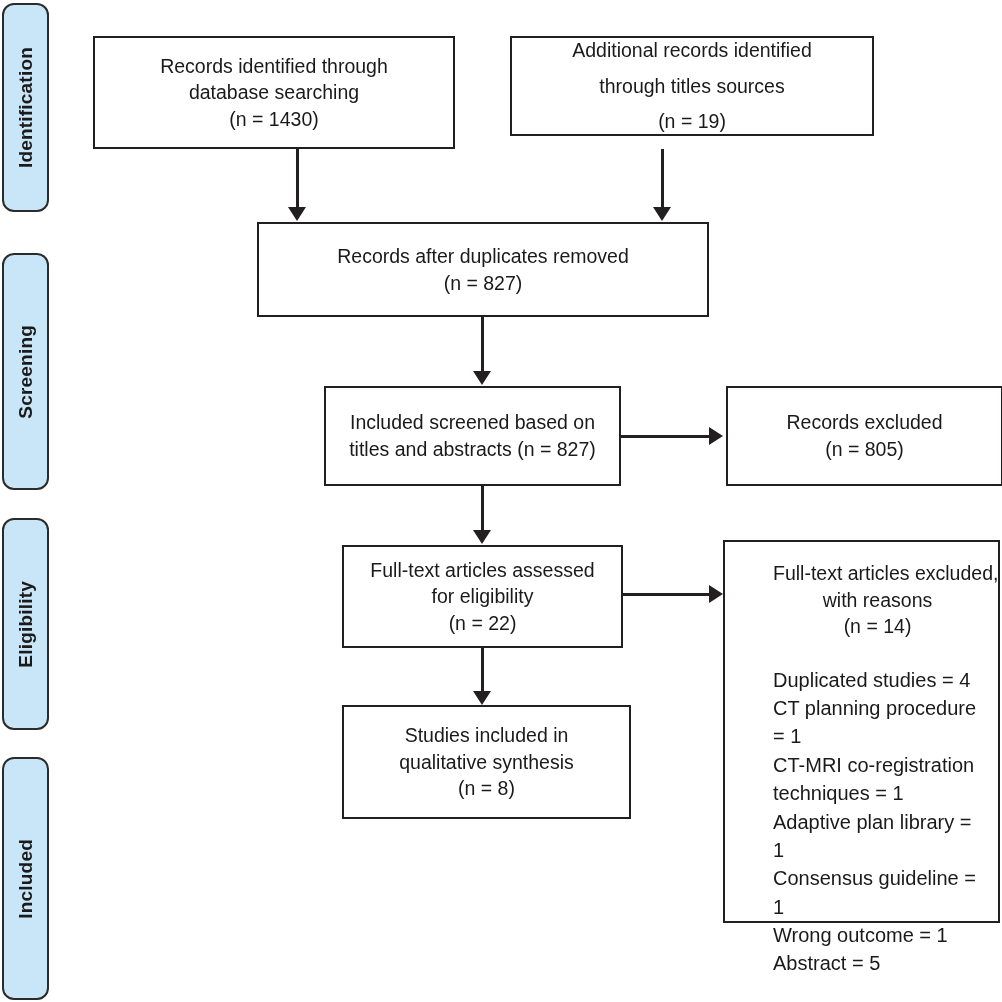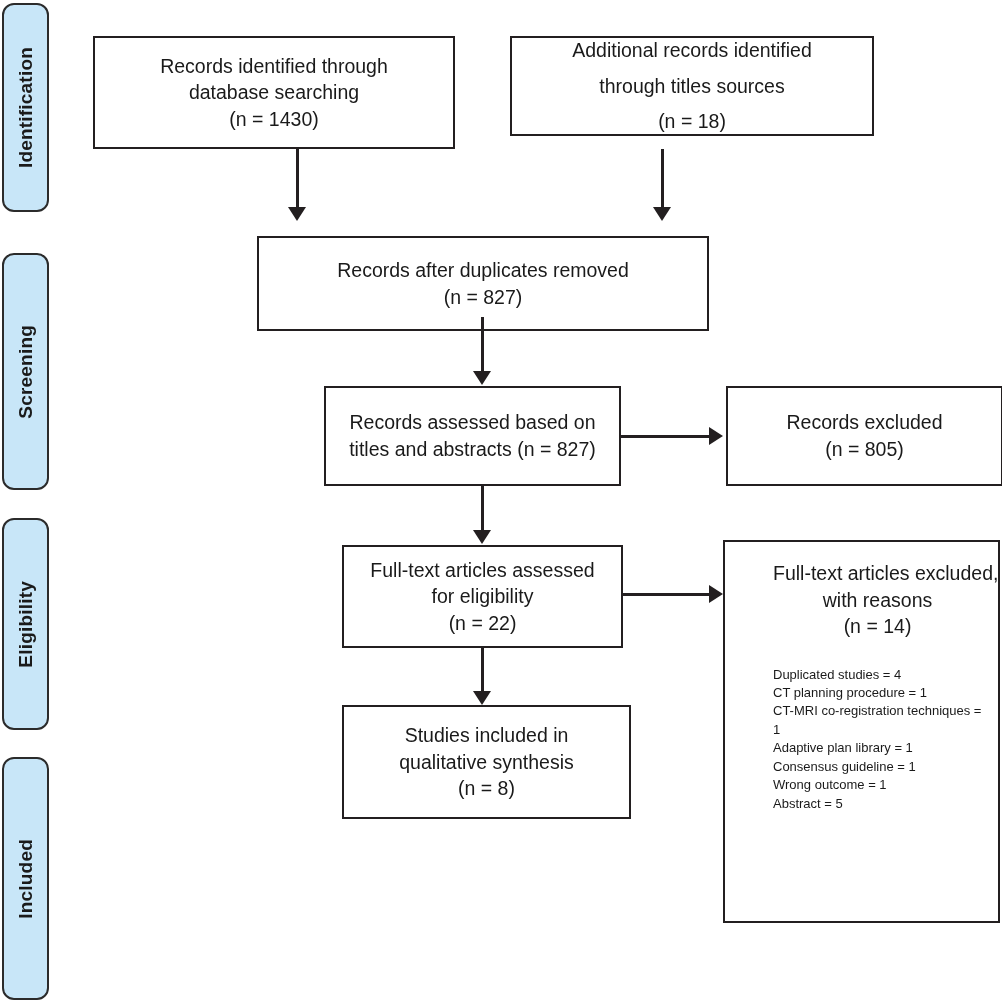--- a/index.html
+++ b/index.html
@@ -67,21 +67,21 @@
     padding: 18px 16px;
   }
   .reasons-head {
     text-align: center;
     font-size: 19.5px;
     line-height: 1.36;
   }
   .reasons-list {
     margin-top: 26px;
     text-align: left;
-    font-size: 13px;
+    font-size: 20px;
     line-height: 1.42;
   }
   .reasons-list .line { white-space: normal; }
 
   
   .vline {
     position: absolute;
     width: 2.5px;
     background: #231f20;
   }
@@ -130,39 +130,39 @@
 
   <div class="node" style="left:93px; top:36px; width:362px; height:113px;">
     <span class="line">Records identified through</span>
     <span class="line">database searching</span>
     <span class="line">(n = 1430)</span>
   </div>
 
   <div class="node" style="left:510px; top:36px; width:364px; height:100px;gap:9px;">
     <span class="line">Additional records identified</span>
     <span class="line">through titles sources</span>
-    <span class="line">(n = 18)</span>
+    <span class="line">(n = 19)</span>
   </div>
 
   <div class="vline" style="left:296px; top:149px; height:60px;"></div>
   <div class="arrow-down" style="left:288px; top:207px;"></div>
 
   <div class="vline" style="left:661px; top:149px; height:60px;"></div>
   <div class="arrow-down" style="left:653px; top:207px;"></div>
 
-  <div class="node" style="left:257px; top:222px; width:452px; height:95px;margin-top:14px;">
+  <div class="node" style="left:257px; top:222px; width:452px; height:95px;">
     <span class="line">Records after duplicates removed</span>
     <span class="line">(n = 827)</span>
   </div>
 
   <div class="vline" style="left:481px; top:317px; height:56px;"></div>
   <div class="arrow-down" style="left:473px; top:371px;"></div>
 
   <div class="node" style="left:324px; top:386px; width:297px; height:100px;">
-    <span class="line">Records assessed based on</span>
+    <span class="line">Included screened based on</span>
     <span class="line">titles and abstracts (n = 827)</span>
   </div>
 
   <div class="node" style="left:726px; top:386px; width:277px; height:100px;">
     <span class="line">Records excluded</span>
     <span class="line">(n = 805)</span>
   </div>
 
   <div class="hline" style="left:621px; top:435px; width:90px;"></div>
   <div class="arrow-right" style="left:709px; top:427px;"></div>

